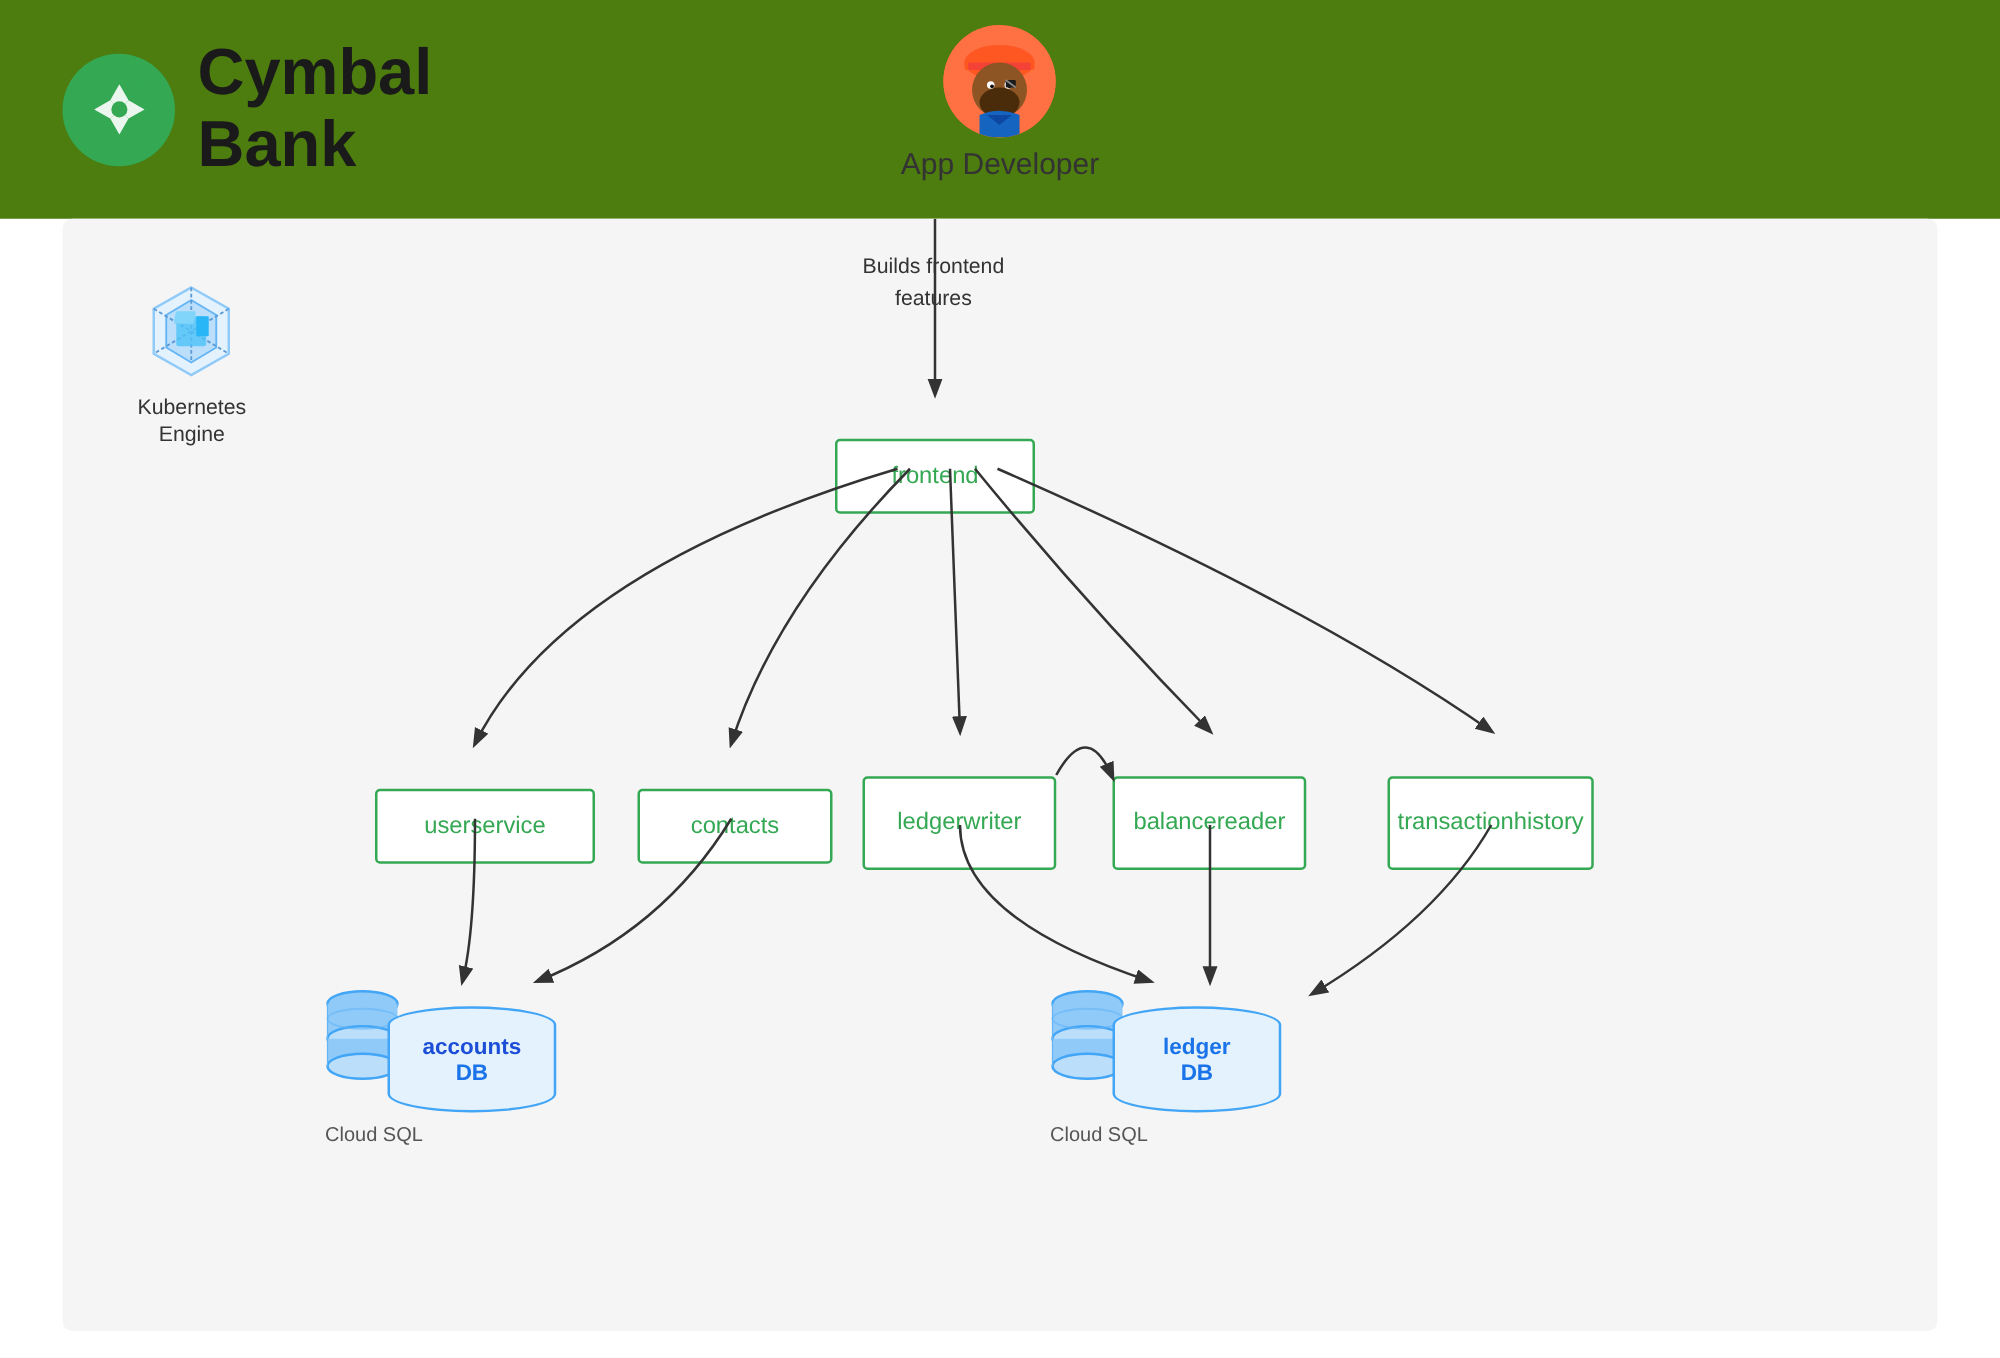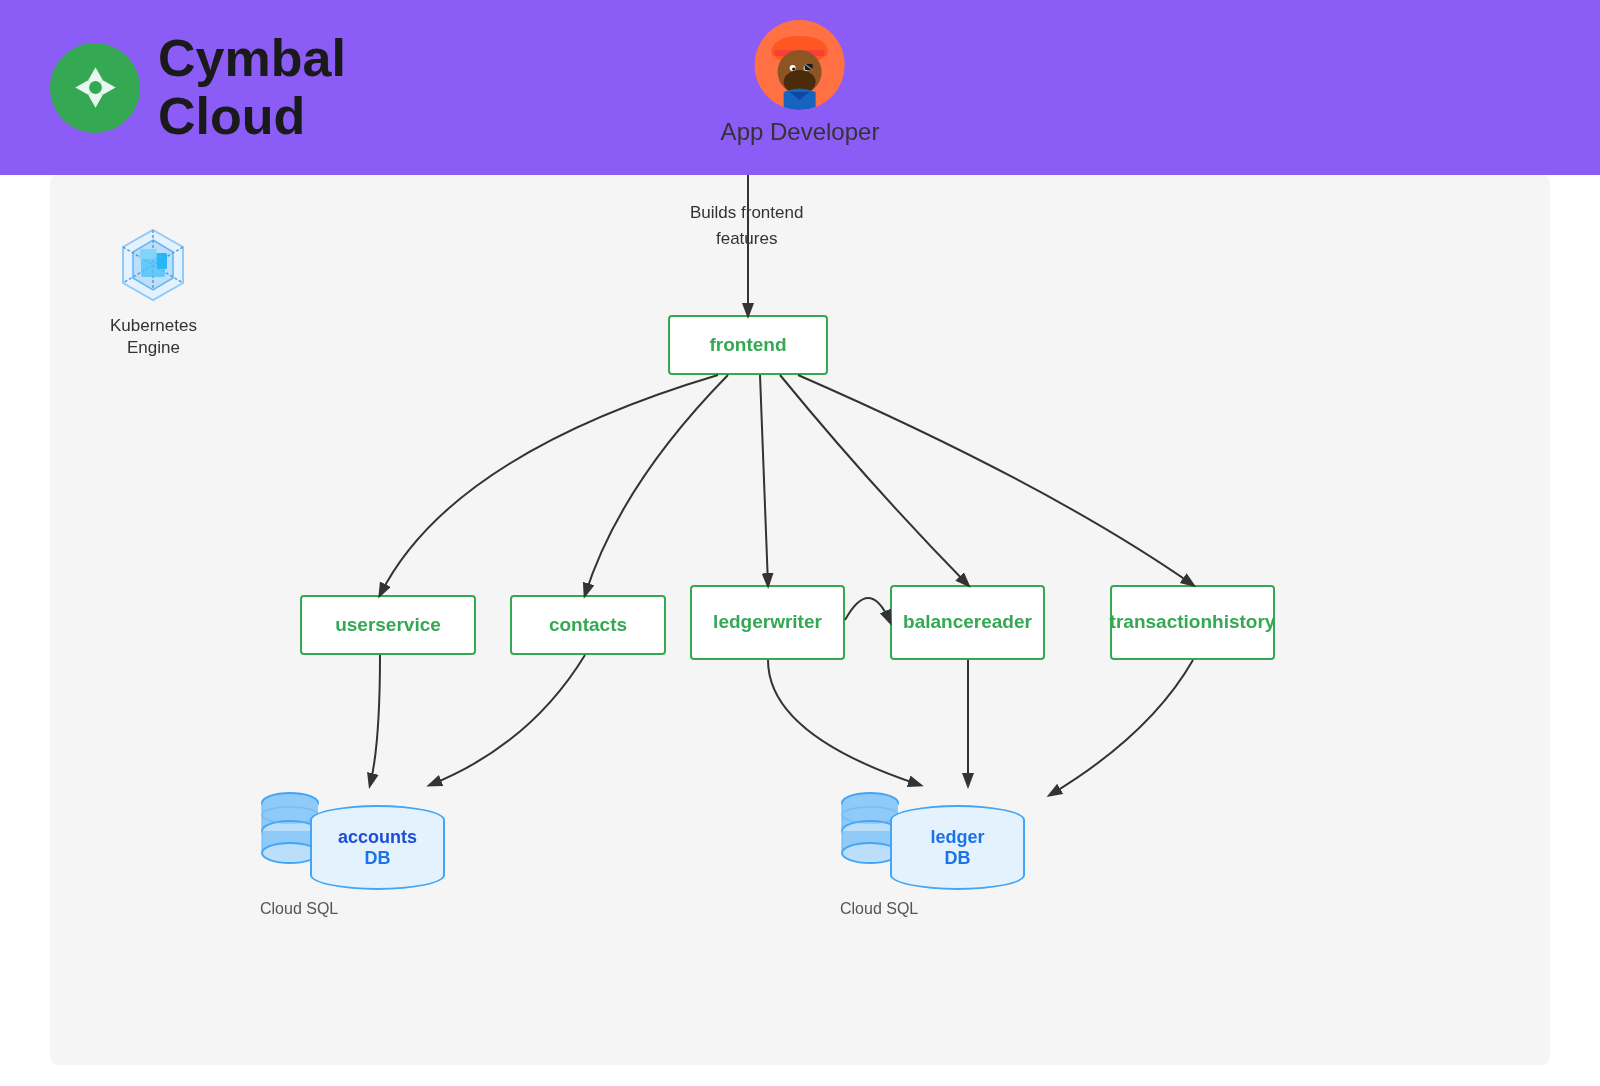--- a/index.html
+++ b/index.html
@@ -11,21 +11,21 @@
       overflow: hidden;
       position: relative;
     }
 
     
     .header {
       position: absolute;
       top: 0; left: 0;
       width: 1600px;
       height: 175px;
-      background: #8b5cf6;
+      background: #4d7c0f;
       display: flex;
       align-items: center;
       padding: 30px 50px;
     }
 
     .cymbal-logo {
       display: flex;
       align-items: center;
       gap: 18px;
     }
@@ -112,24 +112,25 @@
     .service-box {
       position: absolute;
       border: 2.5px solid #34a853;
       background: #fff;
       border-radius: 4px;
       display: flex;
       align-items: center;
       justify-content: center;
       text-align: center;
       font-size: 19px;
-      font-weight: 700;
+      font-weight: 400;
       color: #34a853;
       line-height: 1.3;
       padding: 10px 15px;
+      margin-top: 36px;
     }
 
     
     .arrows-svg {
       position: absolute;
       top: 0; left: 0;
       width: 100%;
       height: 100%;
       pointer-events: none;
     }
@@ -146,21 +147,21 @@
         <path d="M30 8 L38 22 L30 30 L22 22 Z" fill="white" opacity="0.9"></path>
         <path d="M52 30 L38 22 L30 30 L38 38 Z" fill="white" opacity="0.9"></path>
         <path d="M30 52 L38 38 L30 30 L22 38 Z" fill="white" opacity="0.9"></path>
         <path d="M8 30 L22 38 L30 30 L22 22 Z" fill="white" opacity="0.9"></path>
         <circle cx="30" cy="30" r="7" fill="#34a853"></circle>
       </svg>
     </div>
     <div>
       <div style="font-size:52px;font-weight:800;color:#1a1a1a;line-height:1.1;">
         <span>Cymbal</span><br>
-        <span>Cloud</span>
+        <span>Bank</span>
       </div>
     </div>
   </div>
 </div>
 
 <div class="developer-figure">
 
   <div class="dev-avatar">
     <svg viewBox="0 0 90 90" width="90" height="90" xmlns="http://www.w3.org/2000/svg">
       <circle cx="45" cy="45" r="45" fill="#ff7043"></circle>

